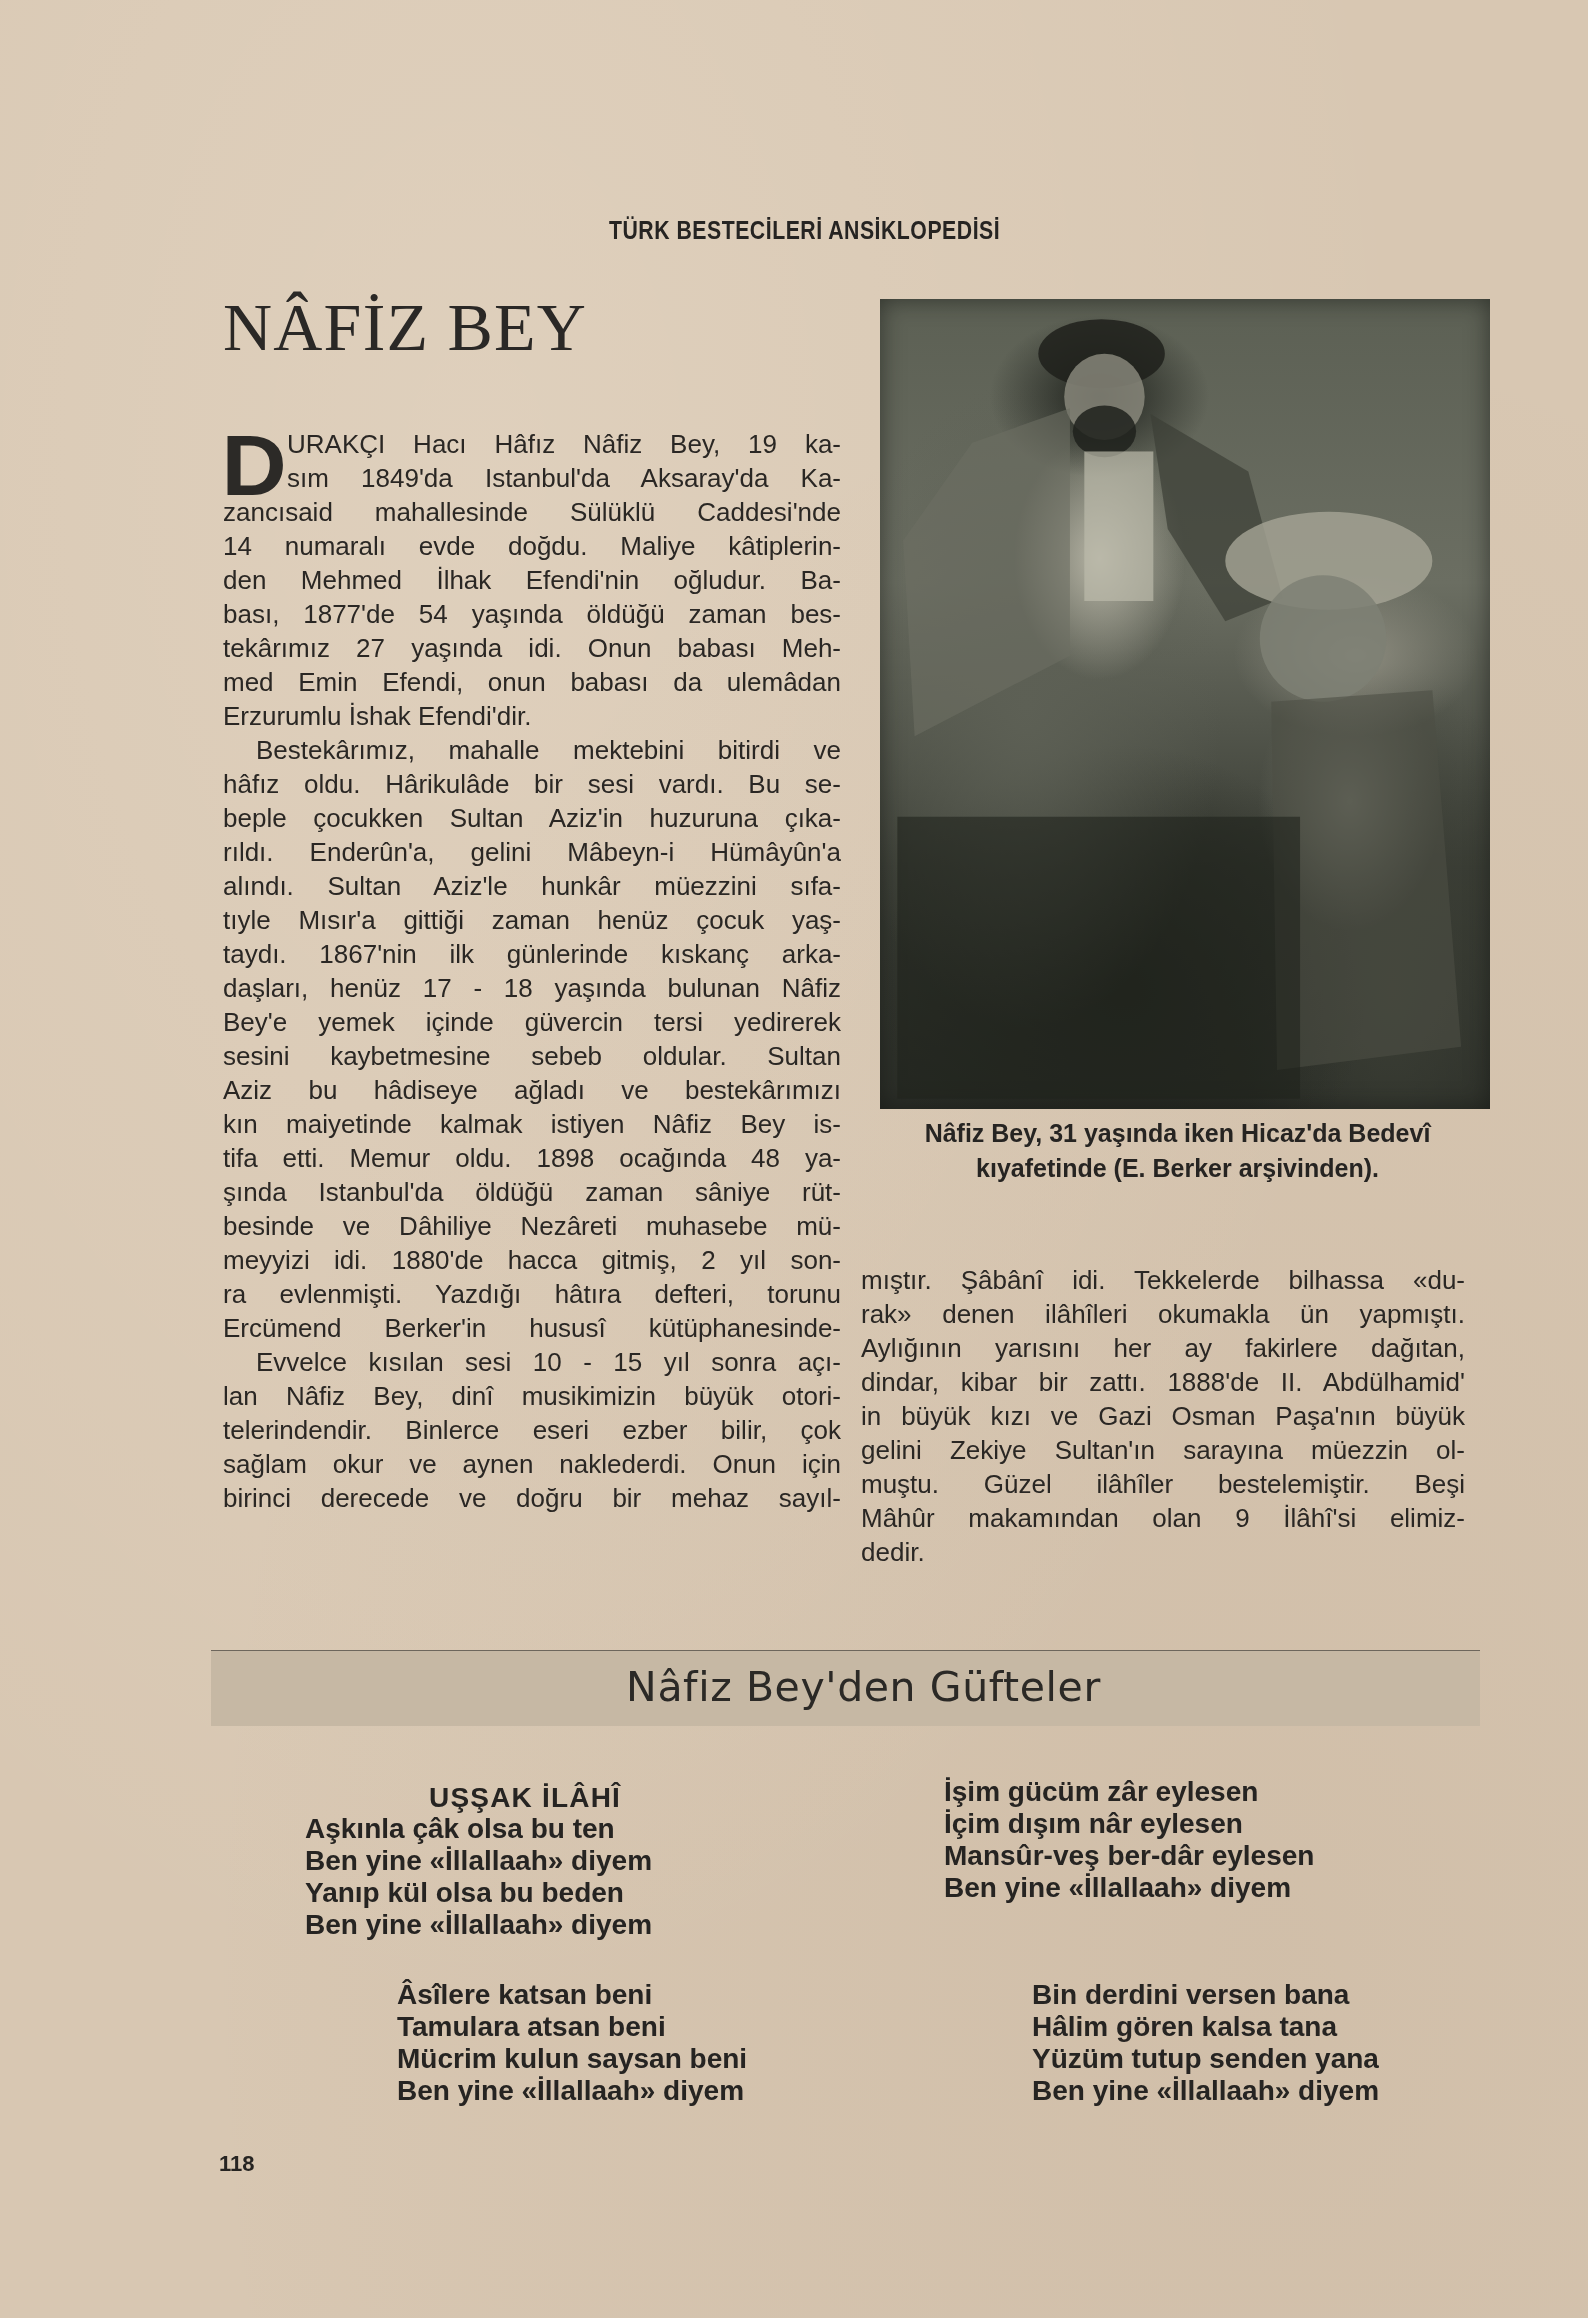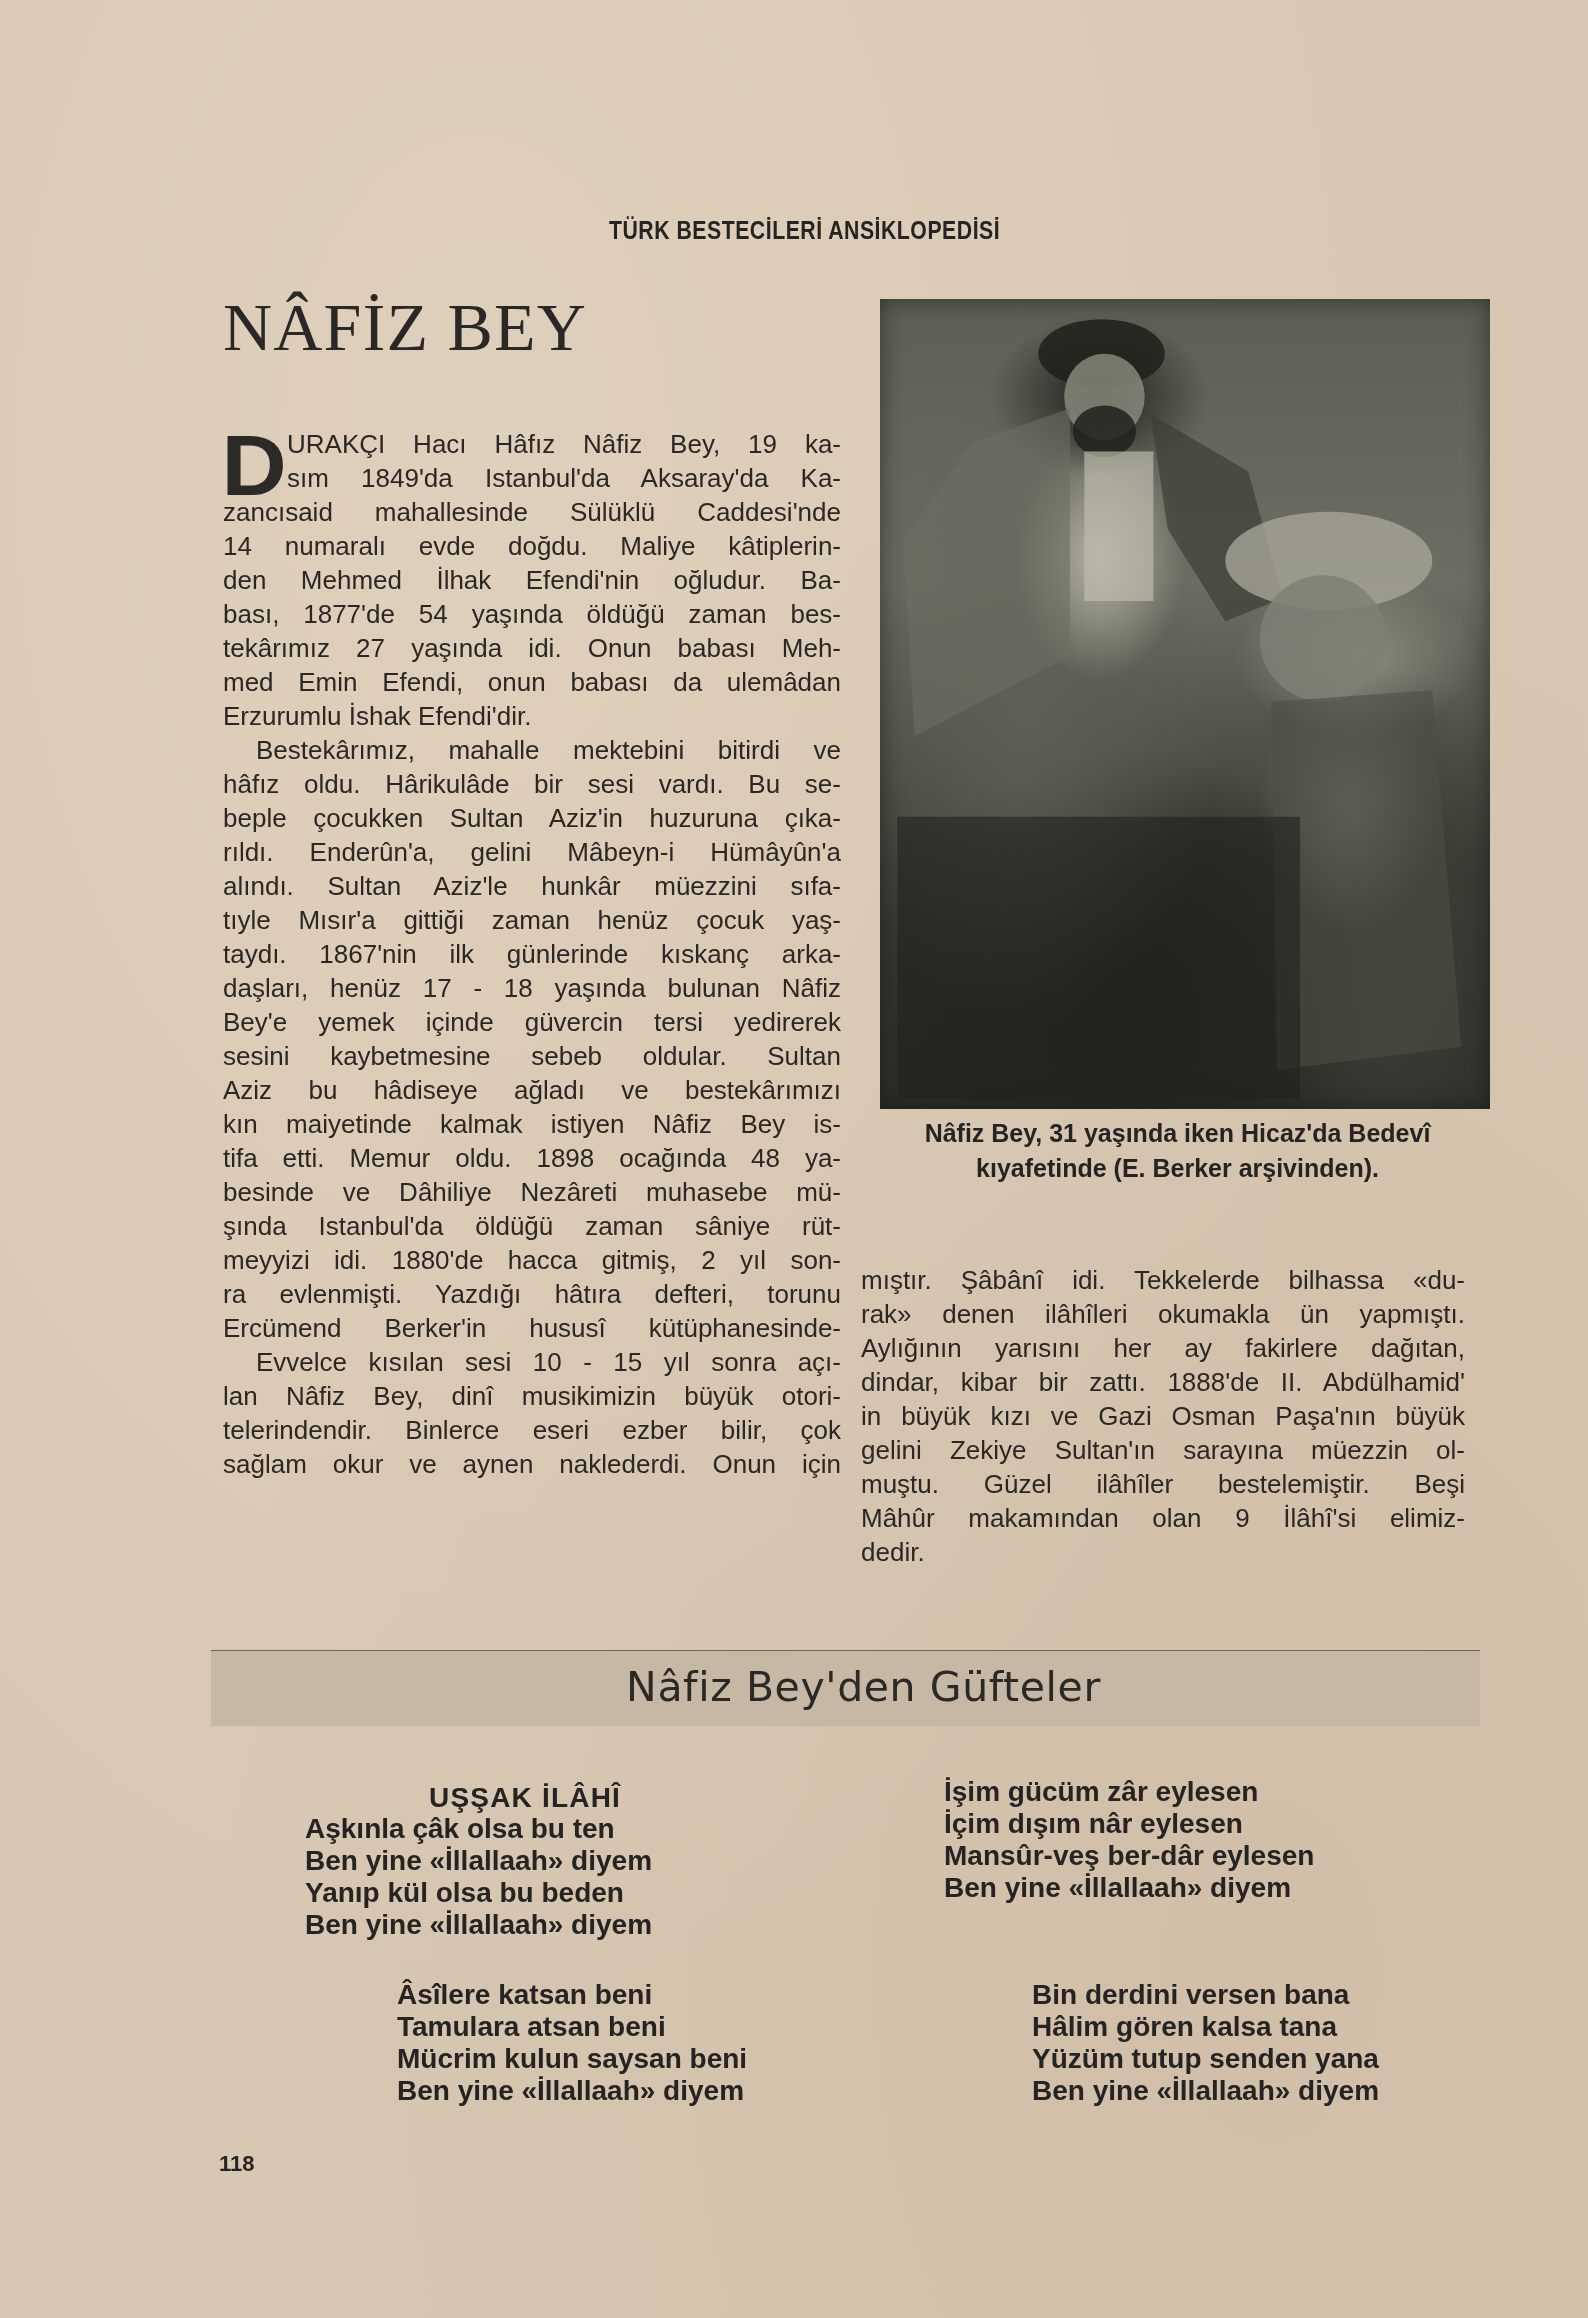--- a/index.html
+++ b/index.html
@@ -128,31 +128,32 @@
         <span class="line">rıldı. Enderûn'a, gelini Mâbeyn-i Hümâyûn'a</span>
         <span class="line">alındı. Sultan Aziz'le hunkâr müezzini sıfa-</span>
         <span class="line">tıyle Mısır'a gittiği zaman henüz çocuk yaş-</span>
         <span class="line">taydı. 1867'nin ilk günlerinde kıskanç arka-</span>
         <span class="line">daşları, henüz 17 - 18 yaşında bulunan Nâfiz</span>
         <span class="line">Bey'e yemek içinde güvercin tersi yedirerek</span>
         <span class="line">sesini kaybetmesine sebeb oldular. Sultan</span>
         <span class="line">Aziz bu hâdiseye ağladı ve bestekârımızı</span>
         <span class="line">kın maiyetinde kalmak istiyen Nâfiz Bey is-</span>
         <span class="line">tifa etti. Memur oldu. 1898 ocağında 48 ya-</span>
+        <span class="line">şında Istanbul'da öldüğü zaman sâniye rüt-</span>
         <span class="line">besinde ve Dâhiliye Nezâreti muhasebe mü-</span>
-        <span class="line">şında Istanbul'da öldüğü zaman sâniye rüt-</span>
         <span class="line">meyyizi idi. 1880'de hacca gitmiş, 2 yıl son-</span>
         <span class="line">ra evlenmişti. Yazdığı hâtıra defteri, torunu</span>
         <span class="line">Ercümend Berker'in hususî kütüphanesinde-</span>
       </div>
     <div style="margin-top: 0px;">
         <span class="line" style="padding-left: 33px;">Evvelce kısılan sesi 10 - 15 yıl sonra açı-</span>
         <span class="line">lan Nâfiz Bey, dinî musikimizin büyük otori-</span>
         <span class="line">telerindendir. Binlerce eseri ezber bilir, çok</span>
         <span class="line">sağlam okur ve aynen naklederdi. Onun için</span>
+        <span class="line">birinci derecede ve doğru bir mehaz sayıl-</span>
       </div>
   </div>
 
   <div class="photo" title="Two men in Bedouin dress, black-and-white photograph">
     <svg width="610" height="810" viewBox="0 0 1060 1408" style="position:absolute;left:0;top:0;">
 
       <ellipse cx="385" cy="95" rx="110" ry="60" fill="#1e201b" opacity="0.85"></ellipse>
 
       <ellipse cx="390" cy="170" rx="70" ry="75" fill="#8d8c7f" opacity="0.8"></ellipse>
 

